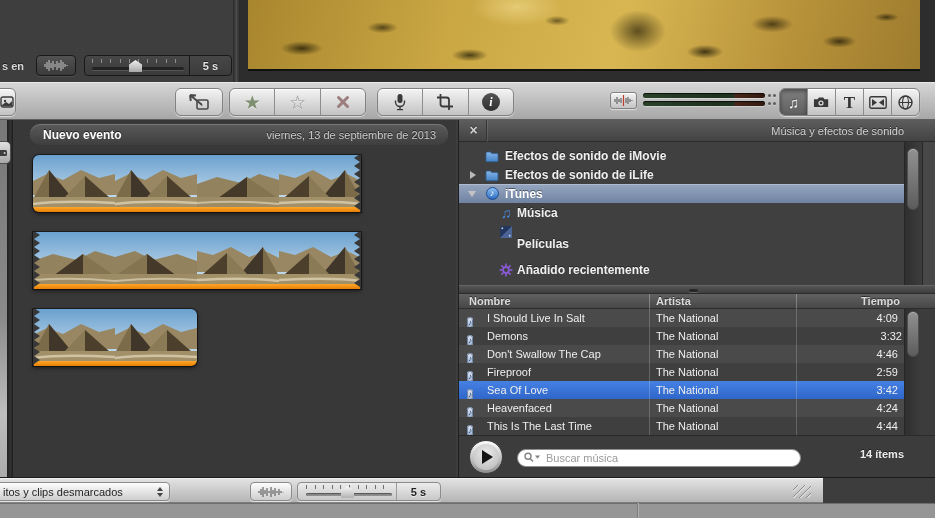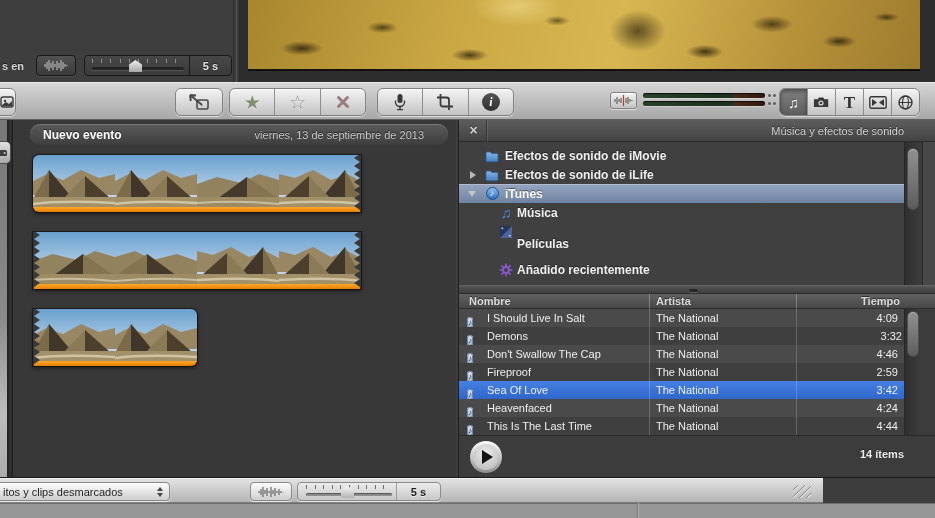--- a/index.html
+++ b/index.html
@@ -81,21 +81,21 @@
     background:linear-gradient(to right,#202020,#333 60%,#1c1c1c);}
   #event-panel{position:absolute;left:13px;top:120px;width:443px;height:358px;background:#383838;}
   #partial-drive-btn{position:absolute;left:-13px;top:141px;width:24px;height:23px;
     border:1px solid #4e4e4e;border-radius:5px;background:linear-gradient(#e0e0e0,#a8a8a8);
     display:flex;align-items:center;justify-content:flex-end;padding-right:3px;}
   #event-header{position:absolute;left:17px;top:4px;width:418px;height:21px;border-radius:10px;
     background:linear-gradient(#5a5a5a,#3e3e3e);box-shadow:inset 0 1px 0 rgba(255,255,255,.18);
     display:flex;align-items:center;}
   #event-title{font-size:12px;font-weight:bold;color:#fff;margin-left:13px;
     text-shadow:0 -1px 0 rgba(0,0,0,.6);}
-  #event-date{font-size:11px;color:#c9c9c9;margin-left:auto;margin-right:24px;
+  #event-date{font-size:11px;color:#c9c9c9;margin-left:auto;margin-right:12px;
     text-shadow:0 -1px 0 rgba(0,0,0,.6);}
   .strip{position:absolute;height:57px;background:#222;
     box-shadow:0 2px 4px rgba(0,0,0,.55),0 0 0 1px #1d1d1d;display:flex;overflow:hidden;}
   .strip .frame{position:relative;height:52px;box-shadow:inset -1px 0 0 rgba(10,10,10,.7);}
   .strip .fav-bar{position:absolute;left:0;right:0;bottom:0;height:5px;
     background:linear-gradient(#ffa627,#e67f07);}
   .zz{position:absolute;top:-1px;height:59px;width:7px;z-index:5;}
   .r6l{border-radius:6px 0 0 6px;}
   .r6r{border-radius:0 6px 6px 0;}
 
@@ -595,20 +595,28 @@
     <div class="vscroll" style="top:189px;height:126px;">
       <div class="vthumb" style="top:2px;height:46px;"></div>
     </div>
 
     <div id="mb-footer">
       <div id="play-btn">
         <div id="play-inner">
           <div id="play-tri"></div>
         </div>
       </div>
+      <div id="search-wrap">
+        <svg id="search-icon" width="17" height="11">
+          <circle cx="4" cy="4.2" r="3" fill="none" stroke="#858585" stroke-width="1.4"></circle>
+          <line x1="6.2" y1="6.6" x2="9" y2="9.6" stroke="#858585" stroke-width="1.5"></line>
+          <path d="M11 3.5 h5 l-2.5 3.2 Z" fill="#858585"></path>
+        </svg>
+        <input id="search-input" type="text" placeholder="Buscar música" style="">
+      </div>
       <span id="items-count">14 ítems</span>
     </div>
   </div>
 
   <div id="bottom-line"></div>
   <div id="bottom-bar">
     <div id="filter-popup">
       <span class="txt">itos y clips desmarcados</span>
       <span class="stepper">
           <i class="up"></i>

